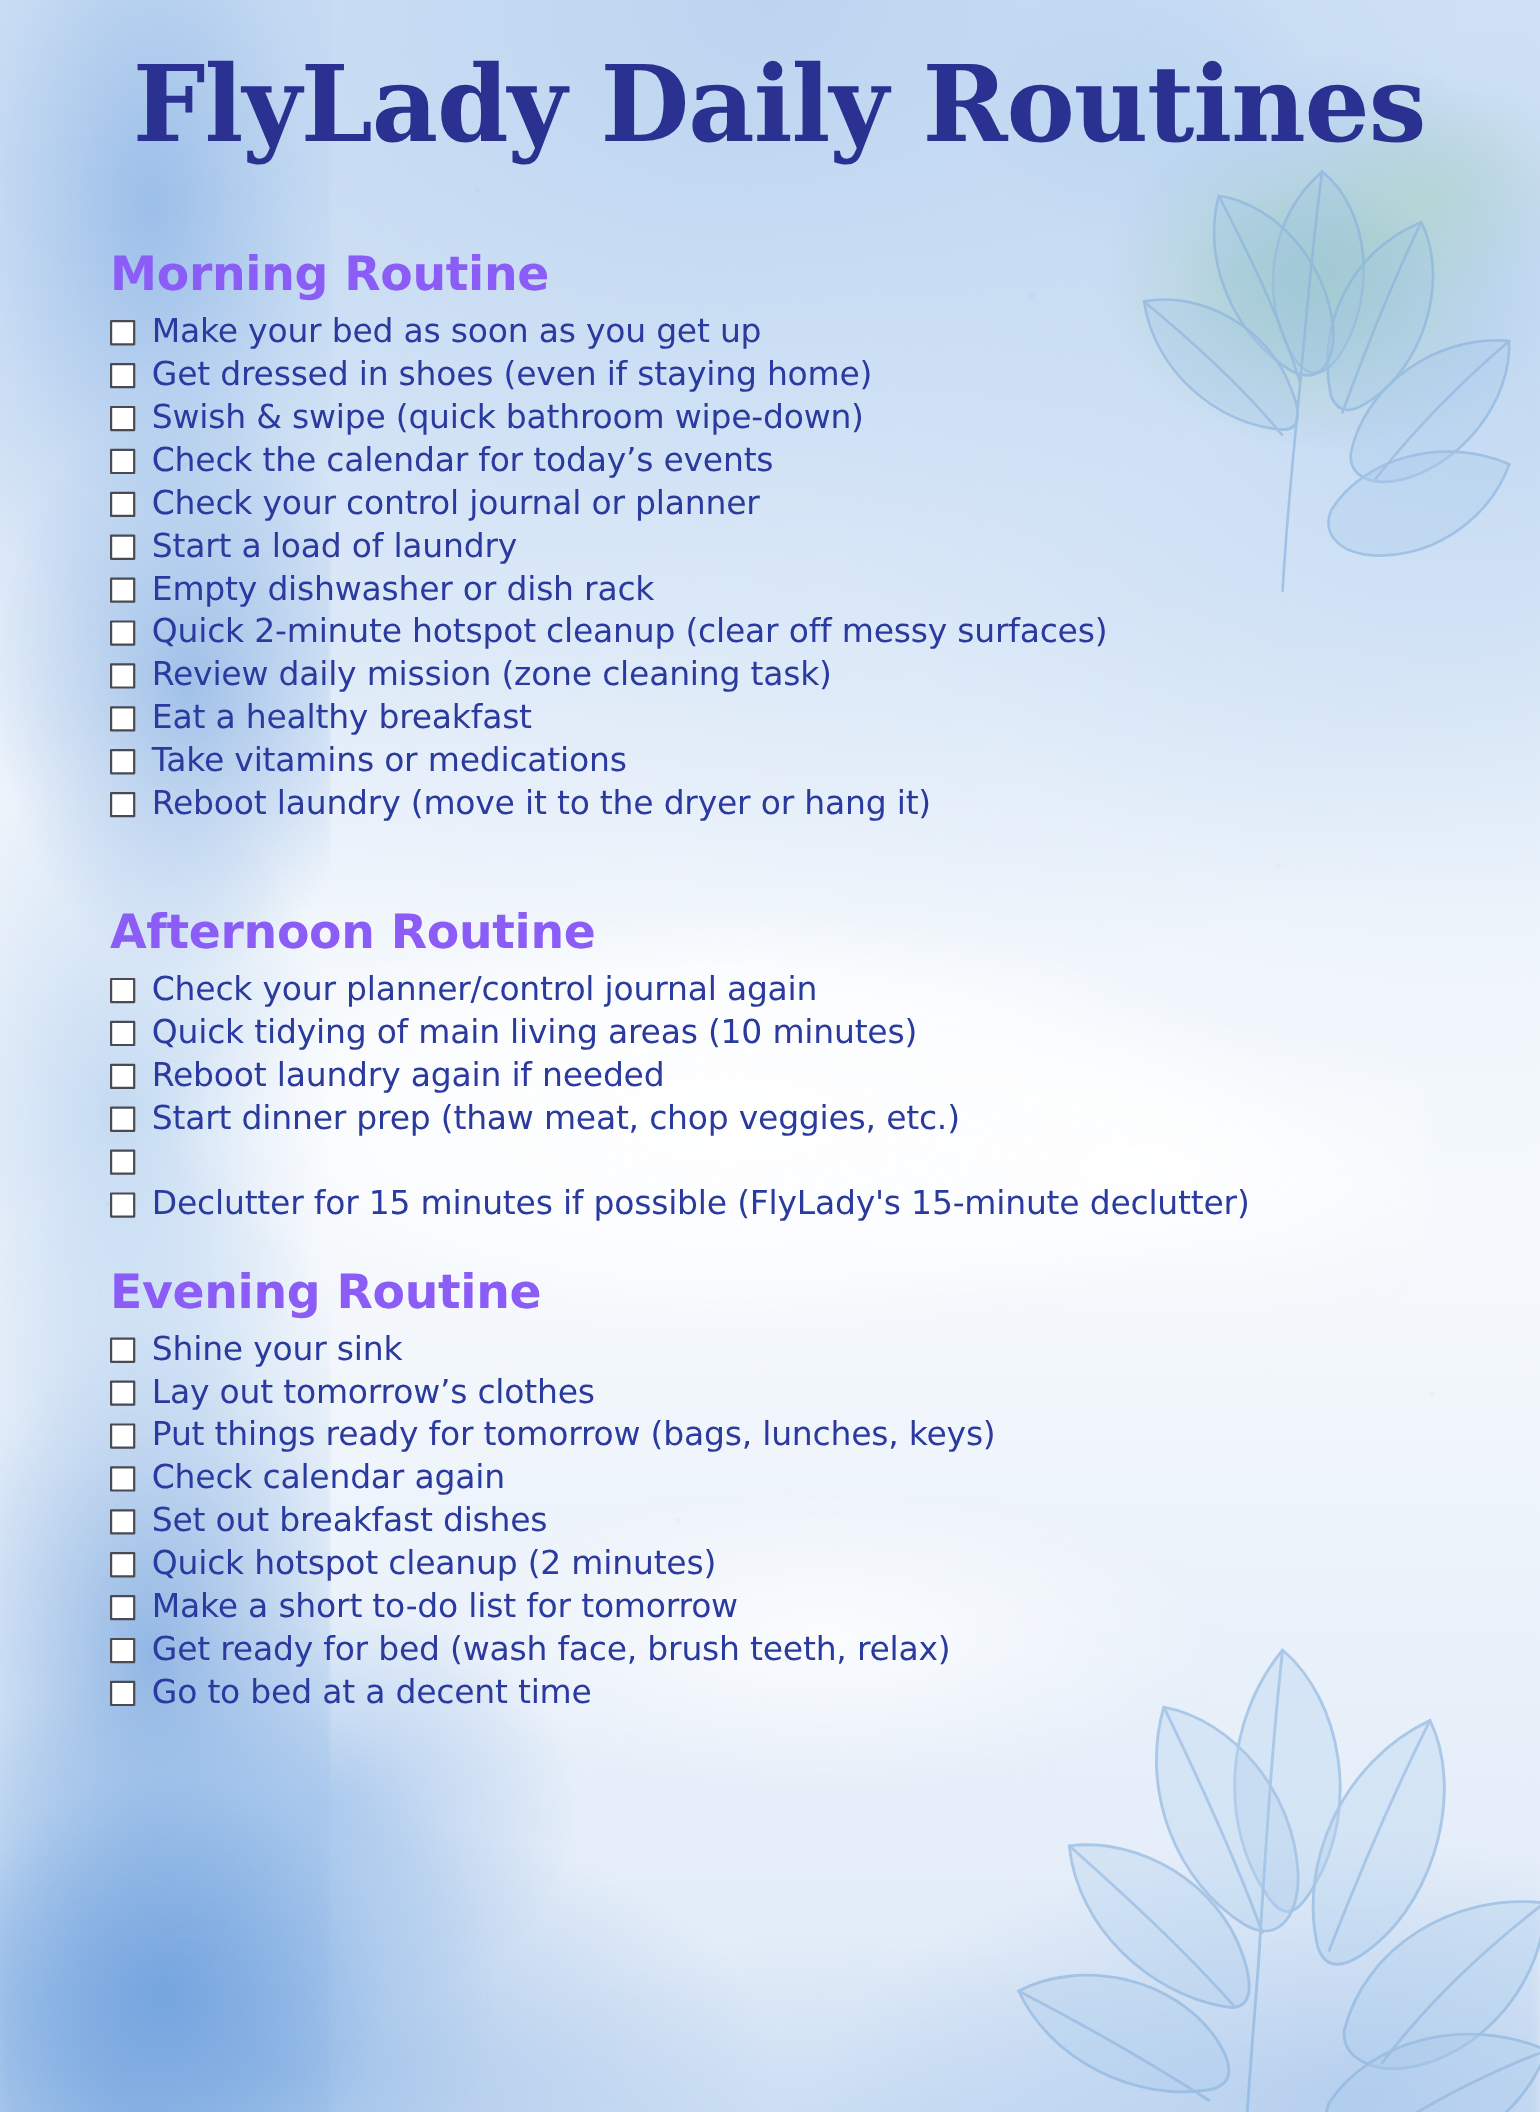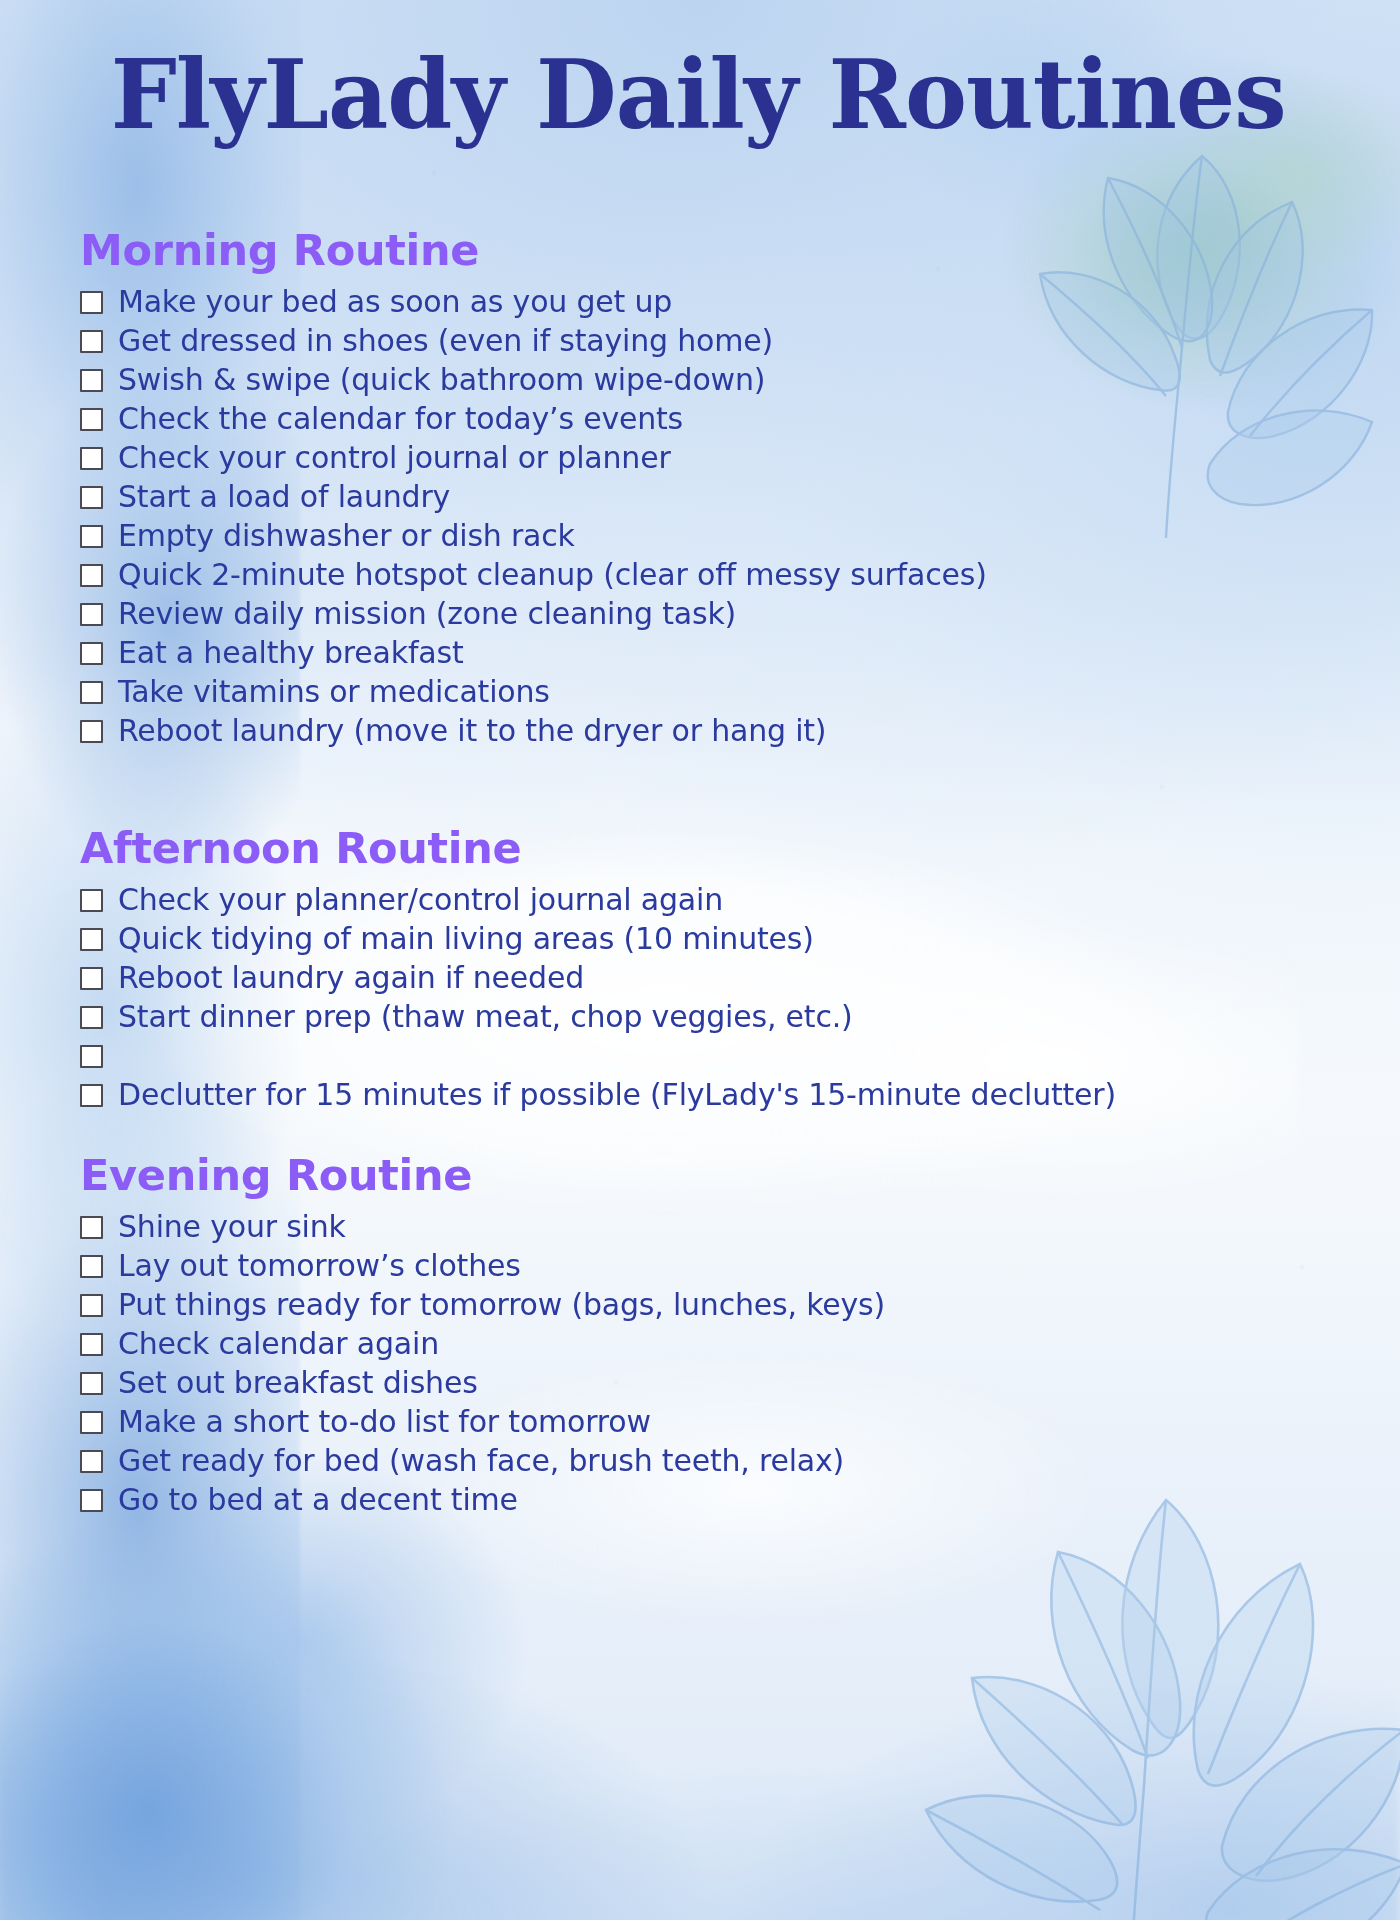--- a/index.html
+++ b/index.html
@@ -120,21 +120,21 @@
   }
 
   .leaves { position:absolute; pointer-events:none; }
   .leaves-tr { right:-30px; top:60px;  width:520px; height:520px; }
   .leaves-br { right:-20px; bottom:-30px; width:560px; height:700px; }
 
   
   #content {
     position:absolute;
     inset:0;
-    padding:46px 70px 0 80px;
+    padding:46px 70px 0 100px;
   }
 
   .doc-title {
     font-family:"DejaVu Serif", "Liberation Serif", serif;
     font-weight:700;
     font-size:96px;
     line-height:1.02;
     letter-spacing:-1px;
     color:#2a3191;
     text-align:center;
@@ -348,20 +348,24 @@
       <li class="check-item">
         <span class="checkbox"></span>
         <span class="item-label">Check calendar again</span>
       </li>
       <li class="check-item">
         <span class="checkbox"></span>
         <span class="item-label">Set out breakfast dishes</span>
       </li>
       <li class="check-item">
         <span class="checkbox"></span>
+        <span class="item-label">Quick hotspot cleanup (2 minutes)</span>
+      </li>
+      <li class="check-item">
+        <span class="checkbox"></span>
         <span class="item-label">Make a short to-do list for tomorrow</span>
       </li>
       <li class="check-item">
         <span class="checkbox"></span>
         <span class="item-label">Get ready for bed (wash face, brush teeth, relax)</span>
       </li>
       <li class="check-item">
         <span class="checkbox"></span>
         <span class="item-label">Go to bed at a decent time</span>
       </li>

